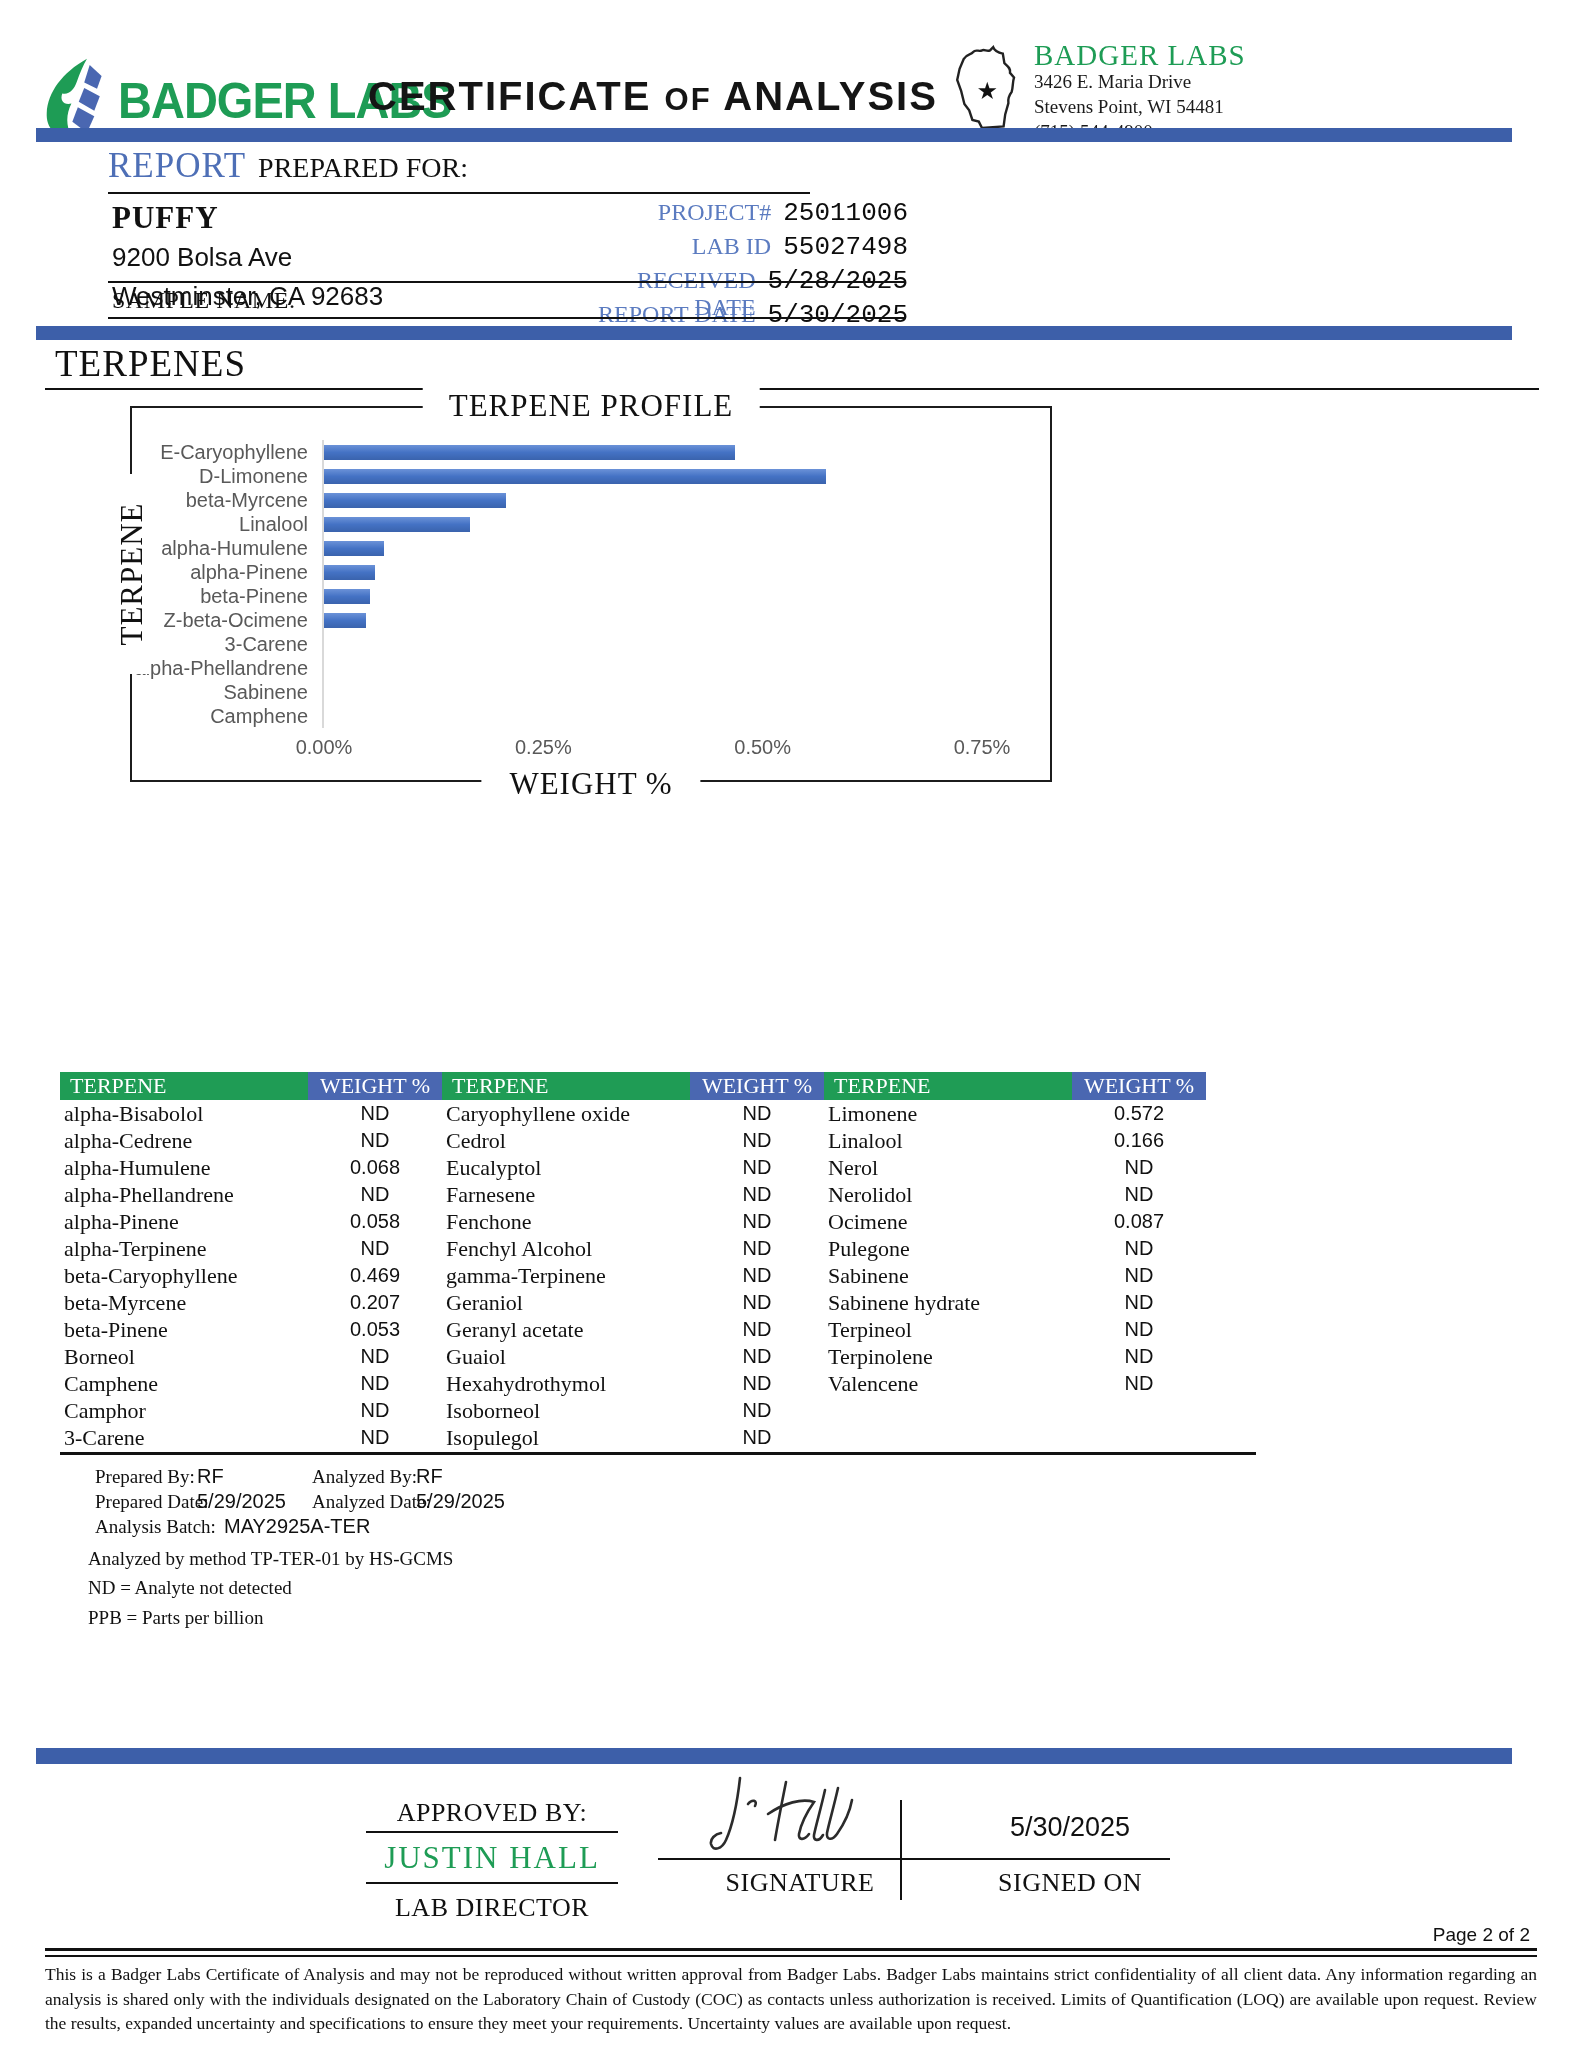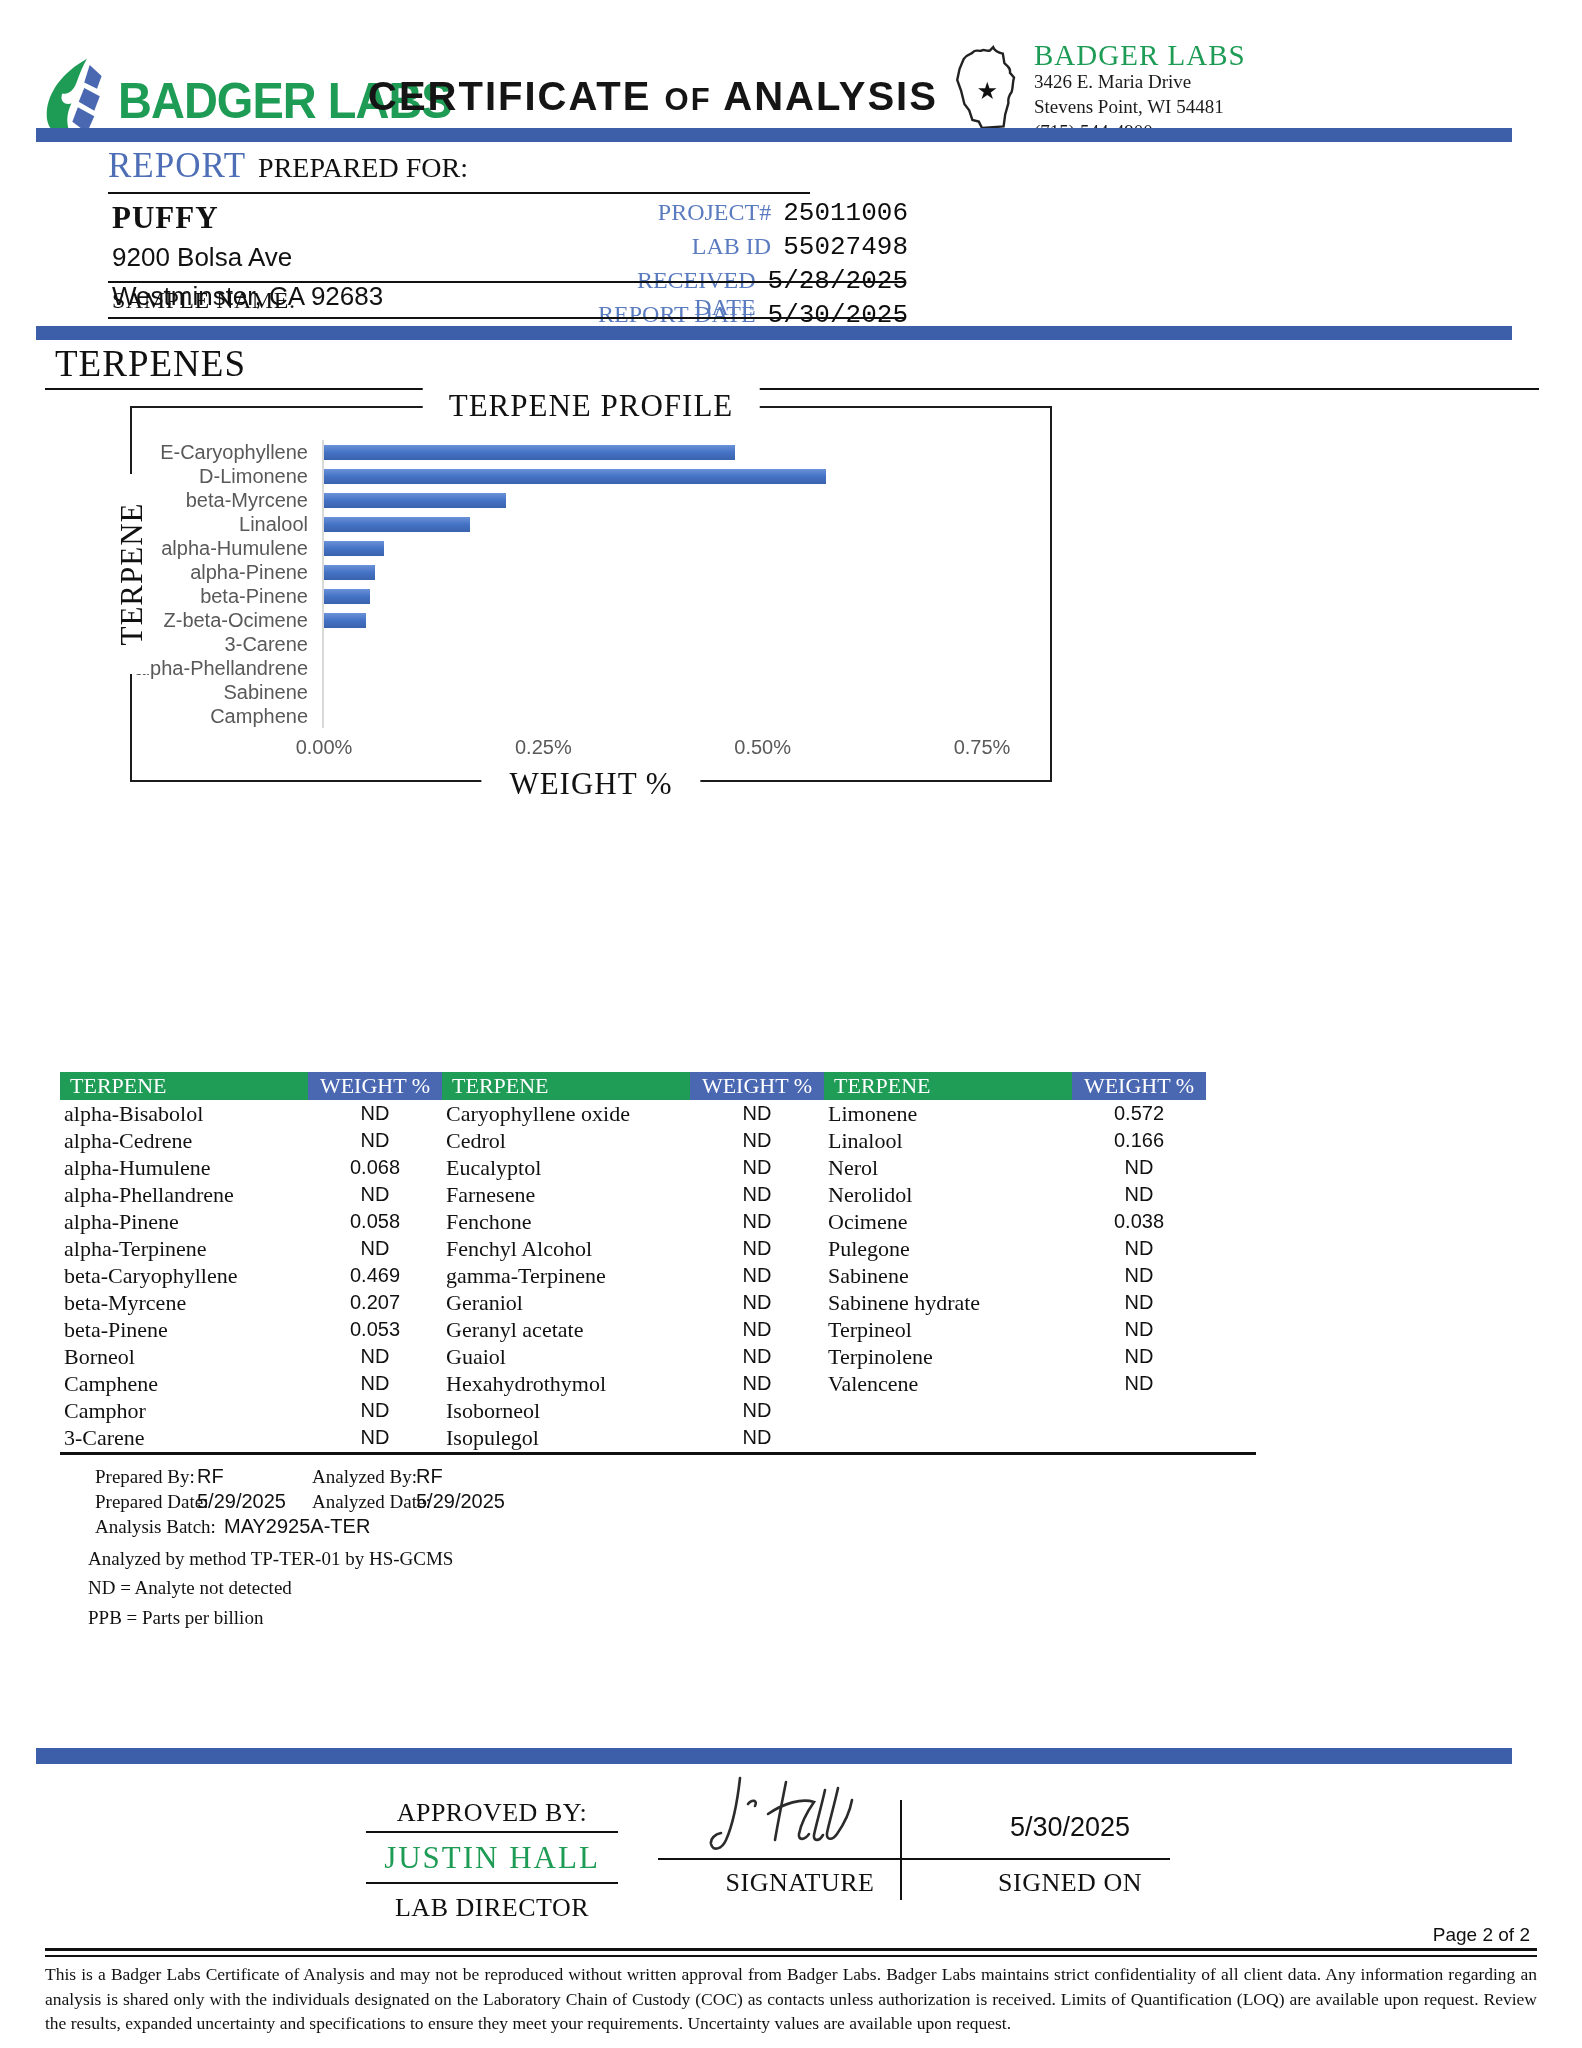--- a/index.html
+++ b/index.html
@@ -286,21 +286,21 @@
       <div class="td-wt">ND</div>
       <div class="td-terp">Farnesene</div>
       <div class="td-wt">ND</div>
       <div class="td-terp">Nerolidol</div>
       <div class="td-wt">ND</div>
       <div class="td-terp">alpha-Pinene</div>
       <div class="td-wt">0.058</div>
       <div class="td-terp">Fenchone</div>
       <div class="td-wt">ND</div>
       <div class="td-terp">Ocimene</div>
-      <div class="td-wt">0.038</div>
+      <div class="td-wt">0.087</div>
       <div class="td-terp">alpha-Terpinene</div>
       <div class="td-wt">ND</div>
       <div class="td-terp">Fenchyl Alcohol</div>
       <div class="td-wt">ND</div>
       <div class="td-terp">Pulegone</div>
       <div class="td-wt">ND</div>
       <div class="td-terp">beta-Caryophyllene</div>
       <div class="td-wt">0.469</div>
       <div class="td-terp">gamma-Terpinene</div>
       <div class="td-wt">ND</div>

